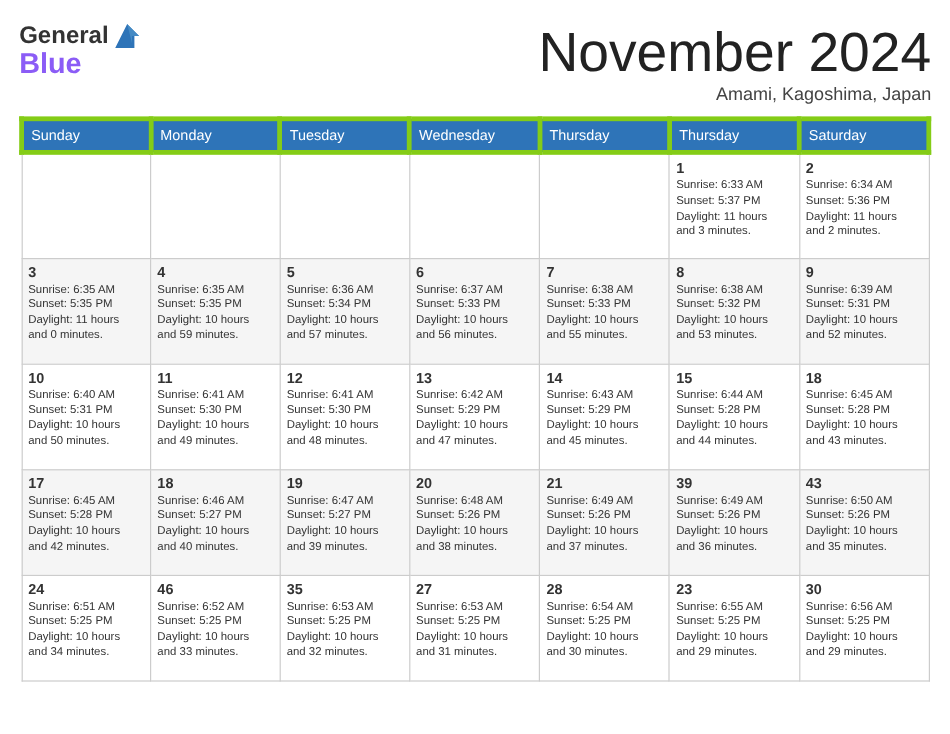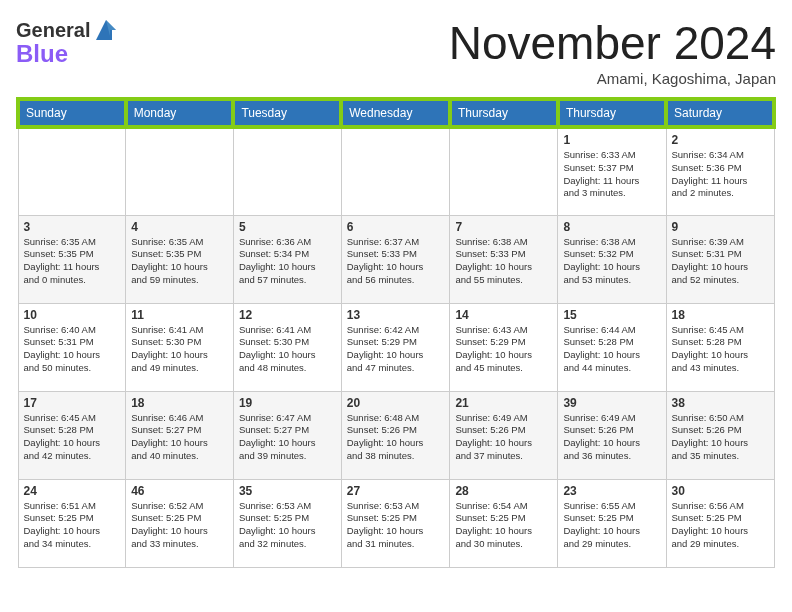--- a/index.html
+++ b/index.html
@@ -211,21 +211,21 @@
         </td>
         <td>
           <span class="day-num">21</span>
           <div class="day-info">Sunrise: 6:49 AM<br>Sunset: 5:26 PM<br>Daylight: 10 hours<br>and 37 minutes.</div>
         </td>
         <td>
           <span class="day-num">39</span>
           <div class="day-info">Sunrise: 6:49 AM<br>Sunset: 5:26 PM<br>Daylight: 10 hours<br>and 36 minutes.</div>
         </td>
         <td>
-          <span class="day-num">38</span>
+          <span class="day-num">43</span>
           <div class="day-info">Sunrise: 6:50 AM<br>Sunset: 5:26 PM<br>Daylight: 10 hours<br>and 35 minutes.</div>
         </td>
       </tr>
       <tr class="row-odd">
         <td>
           <span class="day-num">24</span>
           <div class="day-info">Sunrise: 6:51 AM<br>Sunset: 5:25 PM<br>Daylight: 10 hours<br>and 34 minutes.</div>
         </td>
         <td>
           <span class="day-num">46</span>

